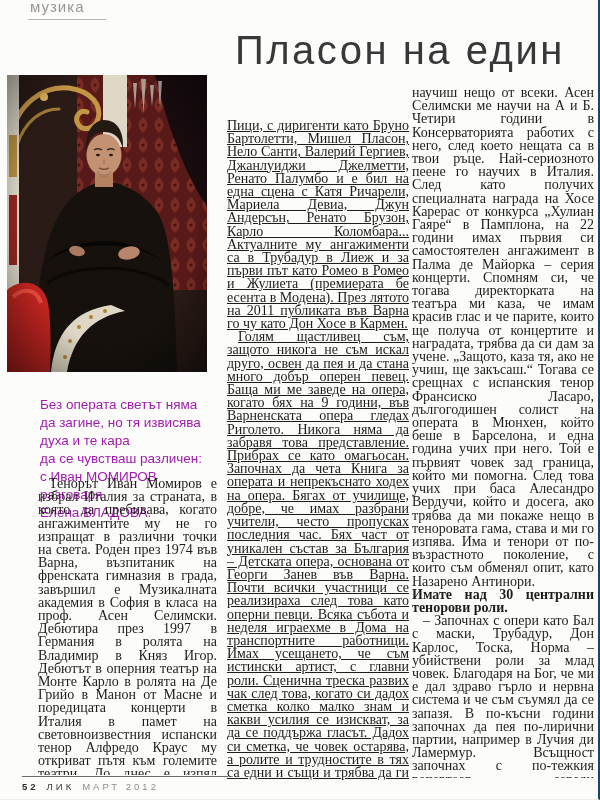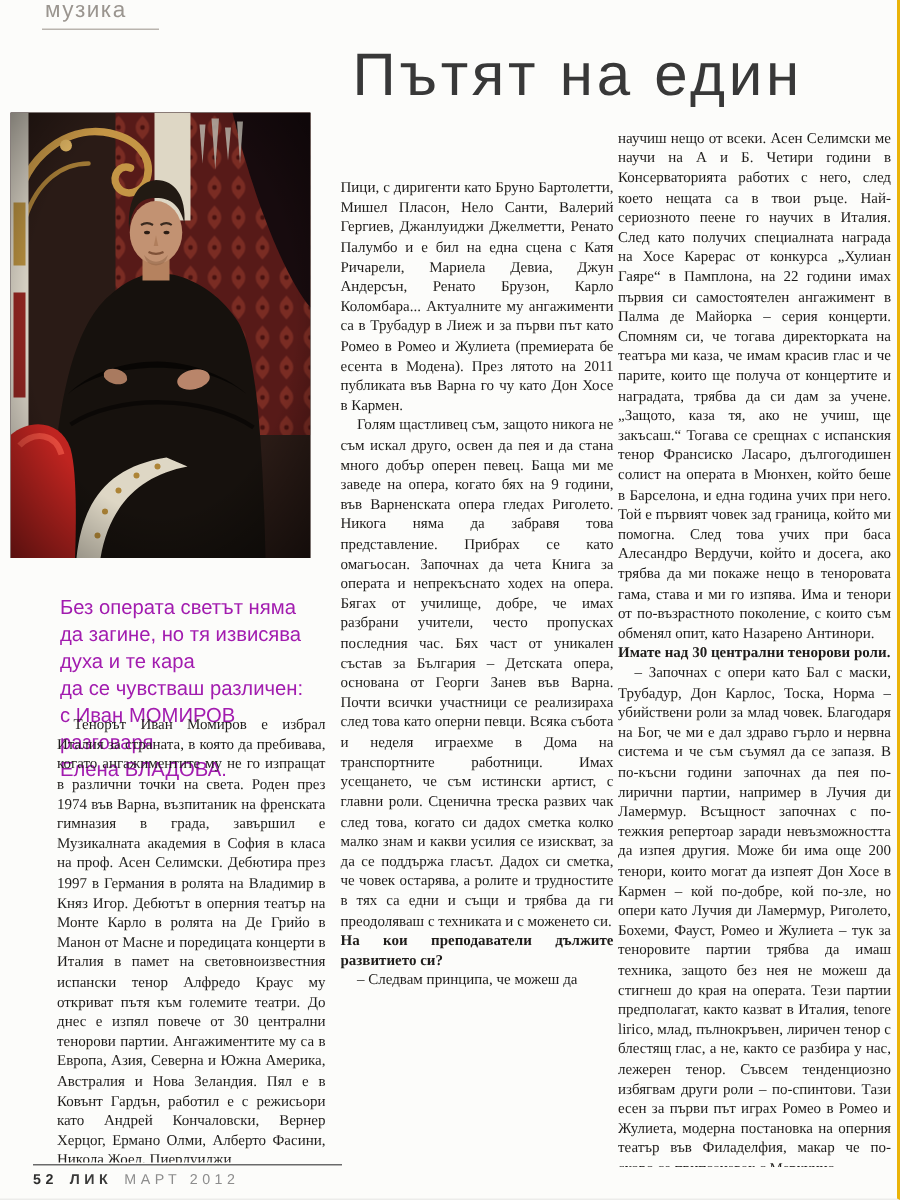--- a/index.html
+++ b/index.html
@@ -1,53 +1,53 @@
 <!DOCTYPE html>
 <html><head>
 <meta charset="utf-8">
 <style>
   html,body{margin:0;padding:0;background:#ffffff;}
   .page{
     position:relative;width:600px;height:800px;background:#fcfcfa;
     font-family:"Liberation Serif", serif;color:#1f1d1b;overflow:hidden;
-    border-right:2px solid #eab308;border-bottom:1px solid #ececea;
+    border-right:2px solid #0c4a6e;border-bottom:1px solid #ececea;
     box-sizing:border-box;
   }
   .section-label{
     position:absolute;left:30px;top:-2px;
     font-family:"Liberation Sans", sans-serif;font-size:15px;letter-spacing:1px;
     color:#9a958f;
   }
   .section-rule{position:absolute;left:28px;top:19px;width:78px;height:1px;background:#b9b4ae;}
   .photo{position:absolute;left:7px;top:75px;width:200px;height:297px;overflow:hidden;background:#241712;}
   .title{
     position:absolute;left:235px;top:24px;width:364px;
     font-family:"Liberation Sans", sans-serif;font-size:40px;line-height:53px;
     color:#383838;letter-spacing:2.5px;font-weight:400;
   }
   .pull-quote{
     position:absolute;left:40px;top:396px;width:180px;
     font-family:"Liberation Sans", sans-serif;font-size:13.5px;line-height:18px;
     color:#a21caf;white-space:pre-line;
   }
-  .col{position:absolute;font-size:10px;line-height:13.2px;text-align:justify;overflow:hidden;}
+  .col{position:absolute;font-size:14px;line-height:13.2px;text-align:justify;overflow:hidden;}
   .col-left{left:38px;top:477px;width:179px;height:298px;}
-  .col-mid{left:227px;top:119px;width:182px;height:661px;}
+  .col-mid{left:227px;top:119px;width:182px;height:661px;text-decoration:underline;}
   .col-right{left:412px;top:86px;width:182px;height:692px;}
   .col p{margin:0;}
   p.q{font-weight:700;}
   p.indent{text-indent:11px;}
   .footer-rule{position:absolute;left:22px;top:776px;width:206px;height:1px;background:#6a6a6a;}
   .footer{
     position:absolute;left:22px;top:781px;
     font-family:"Liberation Sans", sans-serif;font-size:9.5px;letter-spacing:3px;
     color:#8d8d8d;
   }
   .footer .num{font-weight:700;color:#2e2e2e;margin-right:8px;}
-  .footer .mag{font-weight:700;color:#3a3a3a;margin-right:8px;}
+  .footer .mag{font-weight:400;color:#3a3a3a;margin-right:8px;}
 </style>
 </head>
 <body>
 
 <div class="page">
 
   <div class="section-label">музика</div>
   <div class="section-rule"></div>
 
   <div class="photo">
@@ -113,21 +113,21 @@
         <circle cx="72" cy="252" r="2"></circle>
           <circle cx="63" cy="266" r="2"></circle>
         <circle cx="58" cy="282" r="2"></circle>
       </g>
 
       <rect width="200" height="297" fill="url(#vg)"></rect>
     </svg>
   </div>
 
   <div class="title">
-    <div>Пътят на един</div>
+    <div>Пласон на един</div>
   </div>
 
   <div class="pull-quote">Без операта светът няма
 да загине, но тя извисява
 духа и те кара
 да се чувстваш различен:
 с Иван МОМИРОВ разговаря
 Елена ВЛАДОВА.</div>
 
   <div class="col col-left">

